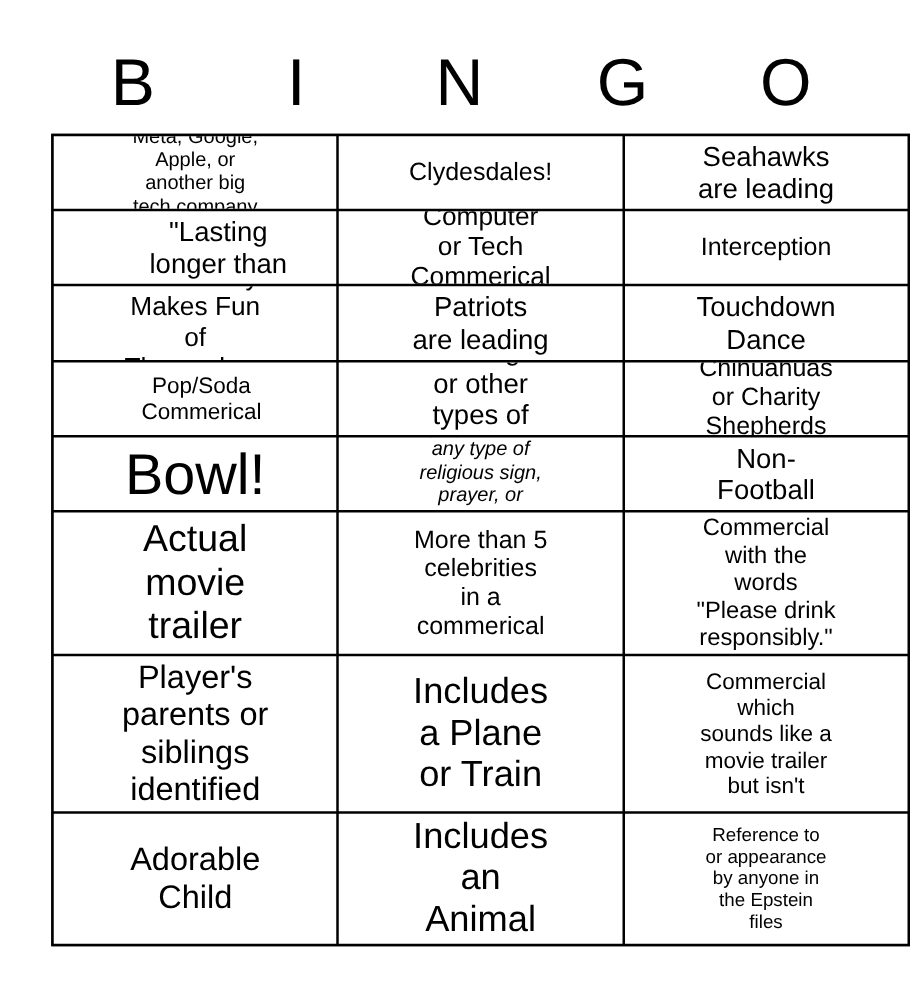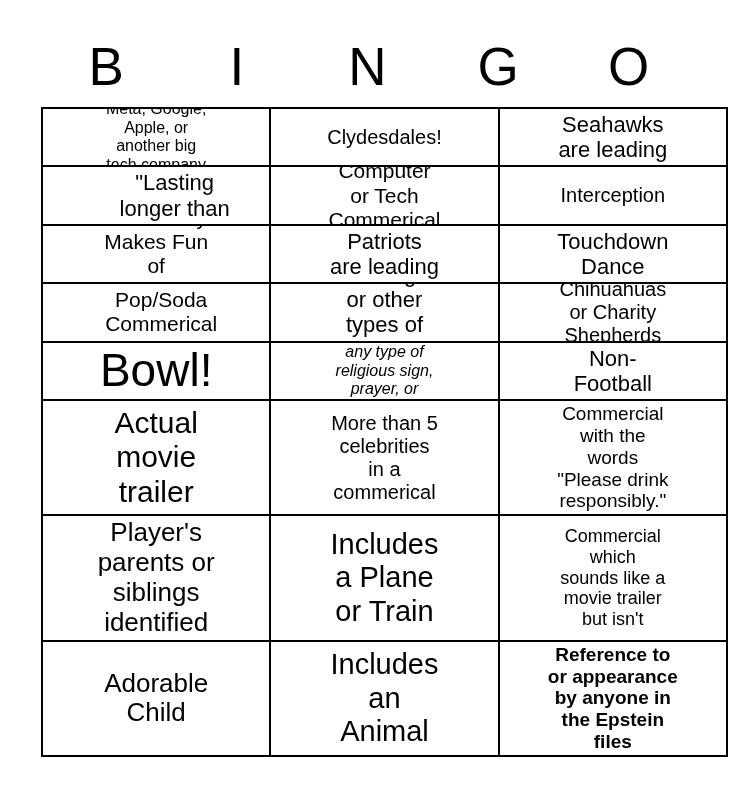--- a/index.html
+++ b/index.html
@@ -98,21 +98,21 @@
     <div class="cell" style="font-size: 21px;">A Celebrity
 Makes Fun
 of
 Themselves</div>
     <div class="cell" style="font-size: 22px;">The
 Patriots
 are leading
 by 14</div>
     <div class="cell" style="font-size: 22px;">Touchdown
 Dance</div>
-    <div class="cell" style="font-size: 21px; padding-left: 13px;">Pop/Soda
+    <div class="cell" style="font-size: 18px; padding-left: 13px;">Pop/Soda
 Commerical</div>
 
     <div class="cell" style="font-size: 22px;">Bullfrogs
 or other
 types of
 frogs</div>
     <div class="cell" style="font-size: 20px;">Chihuahuas
 or Charity
 Shepherds</div>
     <div class="cell" style="font-size: 46px;">Bowl!</div>
@@ -149,20 +149,20 @@
     <div class="cell" style="font-size: 18px;">Commercial
 which
 sounds like a
 movie trailer
 but isn't</div>
     <div class="cell" style="font-size: 26px;">Adorable
 Child</div>
     <div class="cell" style="font-size: 29px;">Includes
 an
 Animal</div>
-    <div class="cell" style="font-size: 19px; font-weight: bold;">Reference to
+    <div class="cell" style="font-size: 15px;">Reference to
 or appearance
 by anyone in
 the Epstein
 files</div>
 
   </div>
 </div>
 
 </body></html>

